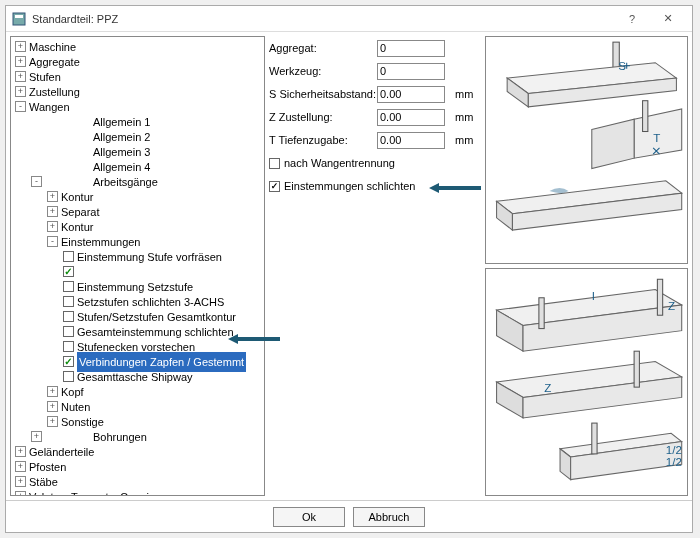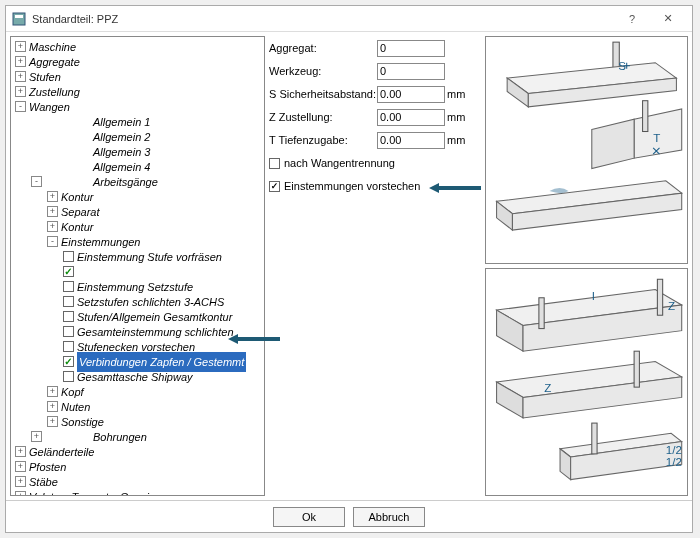--- a/index.html
+++ b/index.html
@@ -10,29 +10,29 @@
 .titlebar .title { flex: 1; color: #333; }
 .titlebar .winbtns { display: flex; gap: 0; }
 .titlebar .winbtn { width: 36px; height: 24px; display: flex; align-items: center; justify-content: center; color: #555; }
 .content { flex: 1; display: flex; padding: 4px; gap: 4px; overflow: hidden; }
 .tree-panel { width: 255px; border: 1px solid #888; background: #fff; overflow: auto; padding: 2px 0; }
 .tree-item { display: flex; align-items: center; height: 15px; white-space: nowrap; position: relative; }
 .tree-item .exp { width: 11px; height: 11px; border: 1px solid #888; background: #fff; display: inline-flex; align-items: center; justify-content: center; font-size: 9px; line-height: 1; margin-right: 3px; color: #555; flex-shrink: 0; }
 .tree-item .exp.none { border: none; background: transparent; }
 .tree-item .chk { width: 11px; height: 11px; border: 1px solid #666; background: #fff; display: inline-flex; align-items: center; justify-content: center; margin-right: 3px; flex-shrink: 0; }
 .tree-item .chk.checked::after { content: '✓'; color: #0a8a0a; font-size: 10px; font-weight: bold; line-height: 1; }
-.tree-item .label { color: #000; font-style: italic; }
+.tree-item .label { color: #000; }
 .tree-item.selected .label { background: #2b6bbf; color: #fff; padding: 4px 2px; }
 .pad0 { padding-left: 4px; } .pad1 { padding-left: 20px; gap: 48px; } .pad2 { padding-left: 36px; } .pad3 { padding-left: 52px; }
 .right-panel { flex: 1; display: flex; gap: 6px; }
 .form-col { width: 210px; padding: 2px 0; }
 .form-row { display: flex; align-items: center; height: 20px; margin-bottom: 3px; }
 .form-row .lbl { width: 108px; color: #000; }
 .form-row input[type=text] { width: 68px; height: 17px; border: 1px solid #888; padding: 0 2px; background: #fff; }
-.form-row .unit { margin-left: 2px; color: #000; }
+.form-row .unit { margin-left: 10px; color: #000; }
 .form-row .ck { width: 11px; height: 11px; border: 1px solid #666; margin-right: 4px; display: inline-flex; align-items: center; justify-content: center; }
 .form-row .ck.checked::after { content: '✓'; font-size: 9px; font-weight: bold; color: #000; }
 .diagram-col { flex: 1; display: flex; flex-direction: column; gap: 4px; }
 .diagram { border: 1px solid #888; background: #fff; flex: 1; position: relative; overflow: hidden; }
 .buttonbar { height: 32px; border-top: 1px solid #ccc; display: flex; align-items: center; justify-content: center; gap: 8px; }
 .btn { min-width: 72px; height: 20px; border: 1px solid #888; background: #f5f5f5; display: flex; align-items: center; justify-content: center; }
 .arrow { position: absolute; display: flex; align-items: center; z-index: 10; }
 .arrow svg { display: block; }
 </style>
 </head>
@@ -125,21 +125,21 @@
         <div class="tree-item pad3">
           <span class="chk"></span>
           <span class="label">Einstemmung Setzstufe</span>
         </div>
         <div class="tree-item pad3">
           <span class="chk"></span>
           <span class="label">Setzstufen schlichten 3-ACHS</span>
         </div>
         <div class="tree-item pad3">
           <span class="chk"></span>
-          <span class="label">Stufen/Allgemein Gesamtkontur</span>
+          <span class="label">Stufen/Setzstufen Gesamtkontur</span>
         </div>
         <div class="tree-item pad3">
           <span class="chk"></span>
           <span class="label">Gesamteinstemmung schlichten</span>
         </div>
         <div class="tree-item pad3">
           <span class="chk"></span>
           <span class="label">Stufenecken vorstechen</span>
         </div>
         <div class="tree-item pad3 selected">
@@ -208,21 +208,21 @@
           <span class="lbl">T Tiefenzugabe:</span>
           <input type="text" value="0.00" style="">
           <span class="unit">mm</span>
         </div>
         <div class="form-row">
           <span class="ck"></span>
           <span>nach Wangentrennung</span>
         </div>
         <div class="form-row">
           <span class="ck checked"></span>
-          <span>Einstemmungen vorstechen</span>
+          <span>Einstemmungen schlichten</span>
         </div>
       </div>
 
       <div class="diagram-col">
         <div class="diagram">
           <svg width="100%" height="100%" viewBox="0 0 190 220" preserveAspectRatio="none">
 
             <rect x="120" y="5" width="6" height="40" fill="#e0e0e0" stroke="#555"></rect>
             <polygon points="20,40 160,25 180,40 40,55" fill="#f2f2f2" stroke="#666"></polygon>
             <polygon points="20,40 40,55 40,68 20,53" fill="#ddd" stroke="#666"></polygon>

